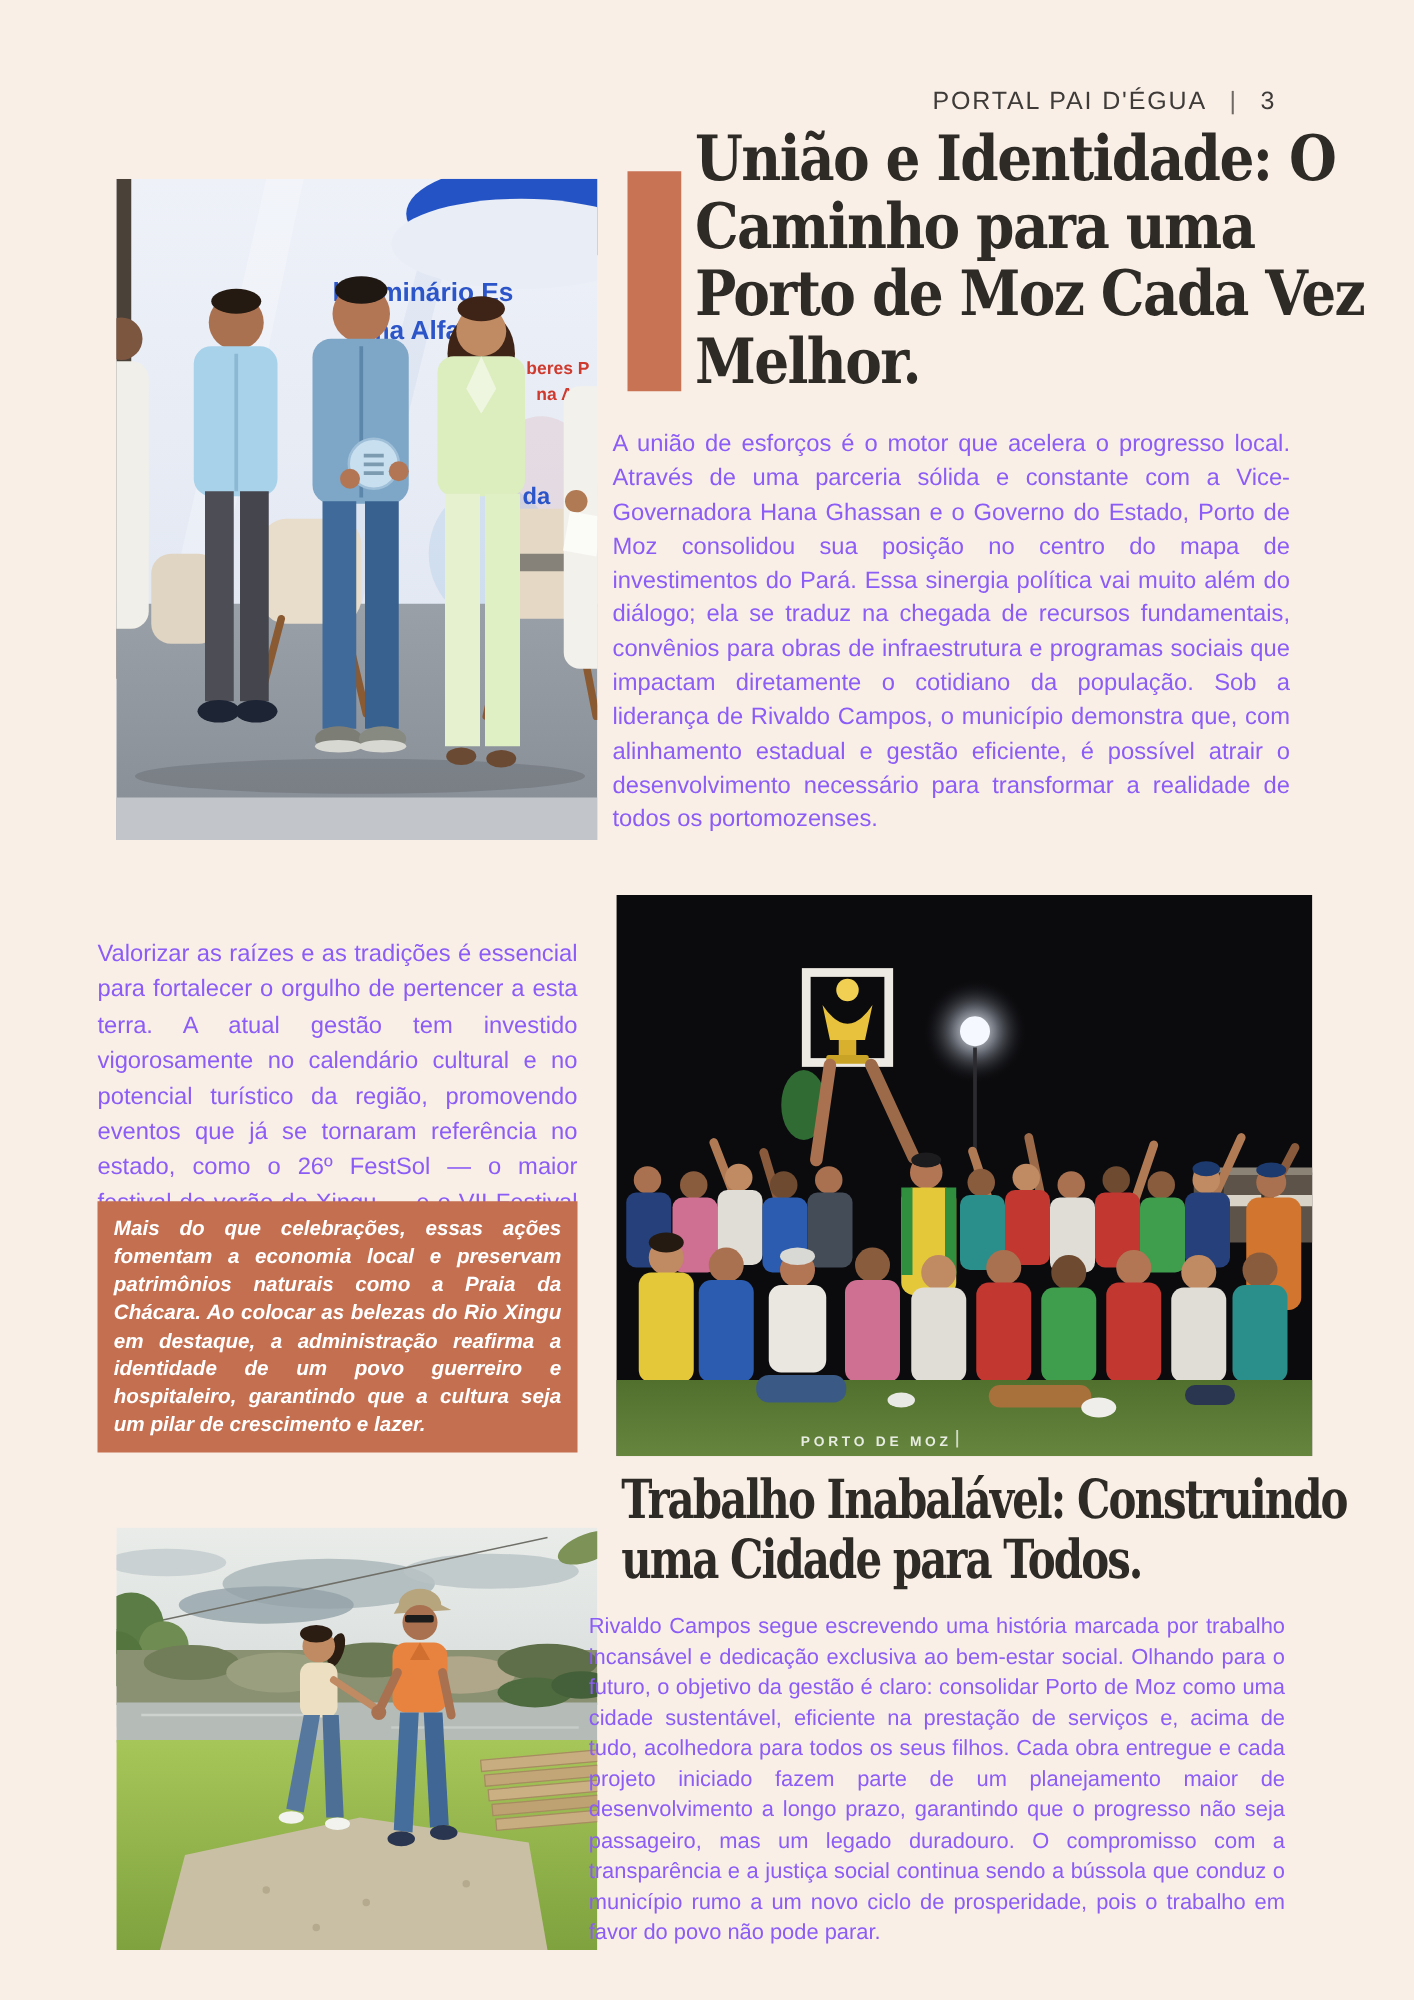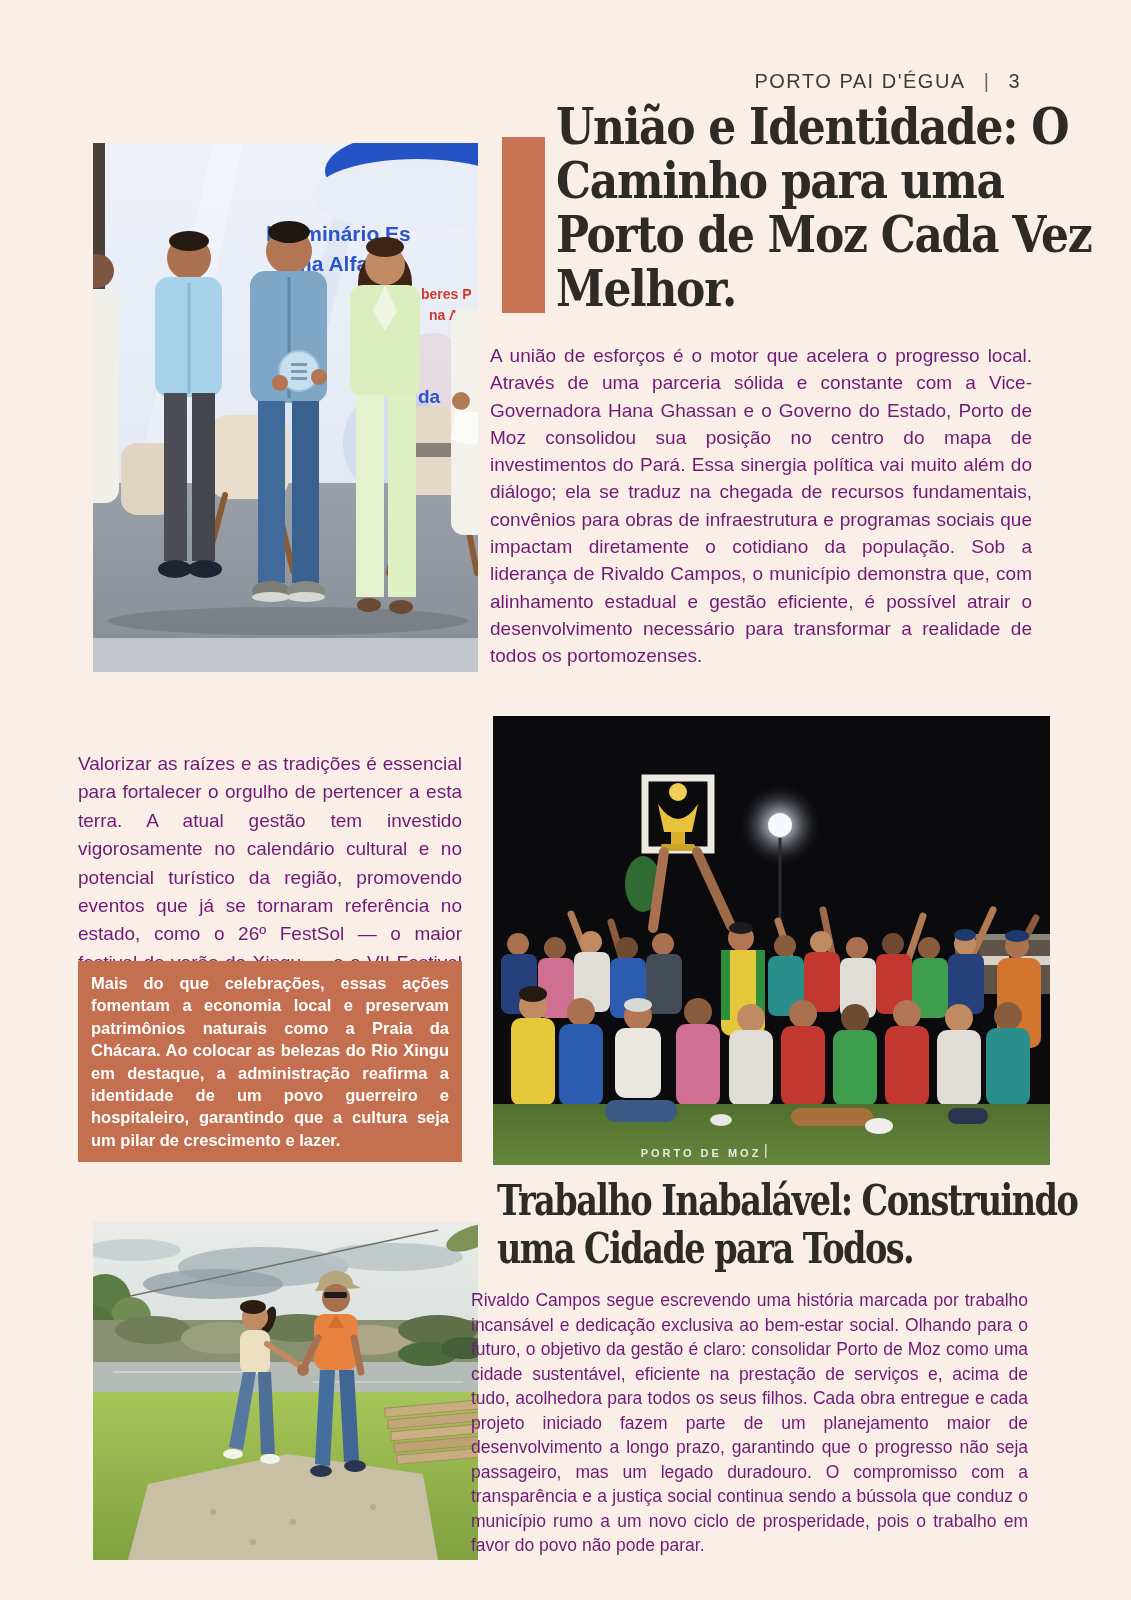--- a/index.html
+++ b/index.html
@@ -12,41 +12,41 @@
   
   .headline{position:absolute;margin:0;font-family:"DejaVu Serif",serif;font-weight:700;
             color:#2e2b26;transform-origin:left top;}
   #title-union{left:556px;top:100px;font-size:50px;line-height:54px;letter-spacing:-1.5px;
                transform:scaleX(.88);width:620px;}
   #title-trabalho{left:497px;top:1176px;font-size:43px;line-height:48px;letter-spacing:-2px;
                   transform:scaleX(.78);width:760px;}
   .headline span{display:block;}
   .accent-bar{position:absolute;left:502px;top:137px;width:43px;height:176px;background:#c97355;}
   
-  .para{position:absolute;margin:0;text-align:justify;color:#701a75;}
+  .para{position:absolute;margin:0;text-align:justify;color:#8b5cf6;}
   #para-union{left:490px;top:342px;width:542px;font-size:19px;line-height:27.3px;}
   #para-left{left:78px;top:702px;width:384px;font-size:19px;line-height:28.4px;margin-top:48px;}
   #para-trabalho{left:471px;top:1288px;width:557px;font-size:17.5px;line-height:24.5px;}
   #box-highlight{position:absolute;left:78px;top:961px;width:384px;box-sizing:border-box;
-                 background:#c46f50;color:#ffffff;font-weight:700;
+                 background:#c46f50;color:#ffffff;font-weight:700;font-style:italic;
                  font-size:16.5px;line-height:22.4px;padding:11px 13px;text-align:justify;margin:0;}
   
   .photo{position:absolute;margin:0;overflow:hidden;}
   .photo svg{display:block;width:100%;height:100%;}
   #photo-seminar{left:93px;top:143px;width:385px;height:529px;}
   #photo-celebration{left:493px;top:716px;width:557px;height:449px;}
   #photo-riverside{left:93px;top:1222px;width:385px;height:338px;}
 </style>
 </head>
 <body>
 
 <div class="page">
 
   <header class="hdr">
-    <span>PORTO PAI D'ÉGUA</span>
+    <span>PORTAL PAI D'ÉGUA</span>
     <span class="sep">|</span>
     <span>3</span>
   </header>
 
   <figure class="photo" id="photo-seminar">
     <svg viewBox="0 0 385 529" preserveAspectRatio="none">
       <defs>
         <linearGradient id="scrG" x1="0" y1="0" x2="0" y2="1">
           <stop offset="0" stop-color="#eef1f8"></stop>
             <stop offset="1" stop-color="#dde4f0"></stop>

